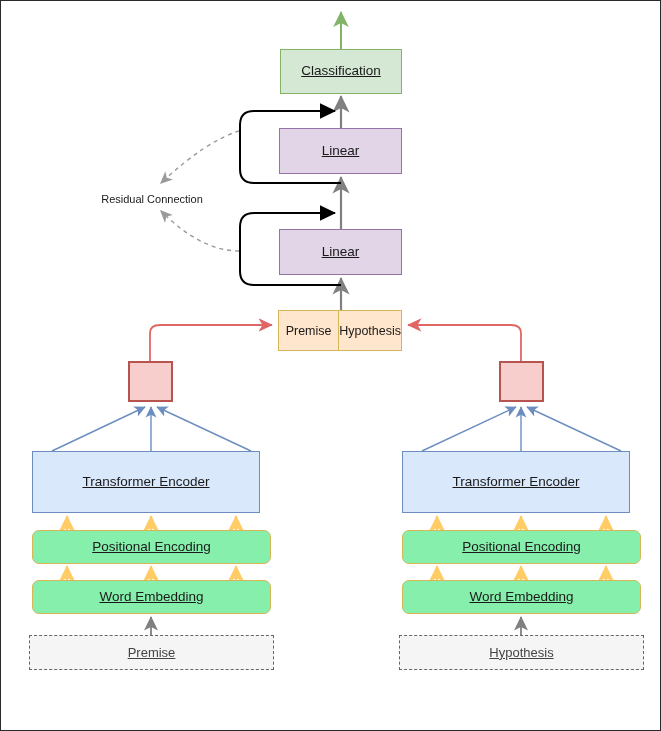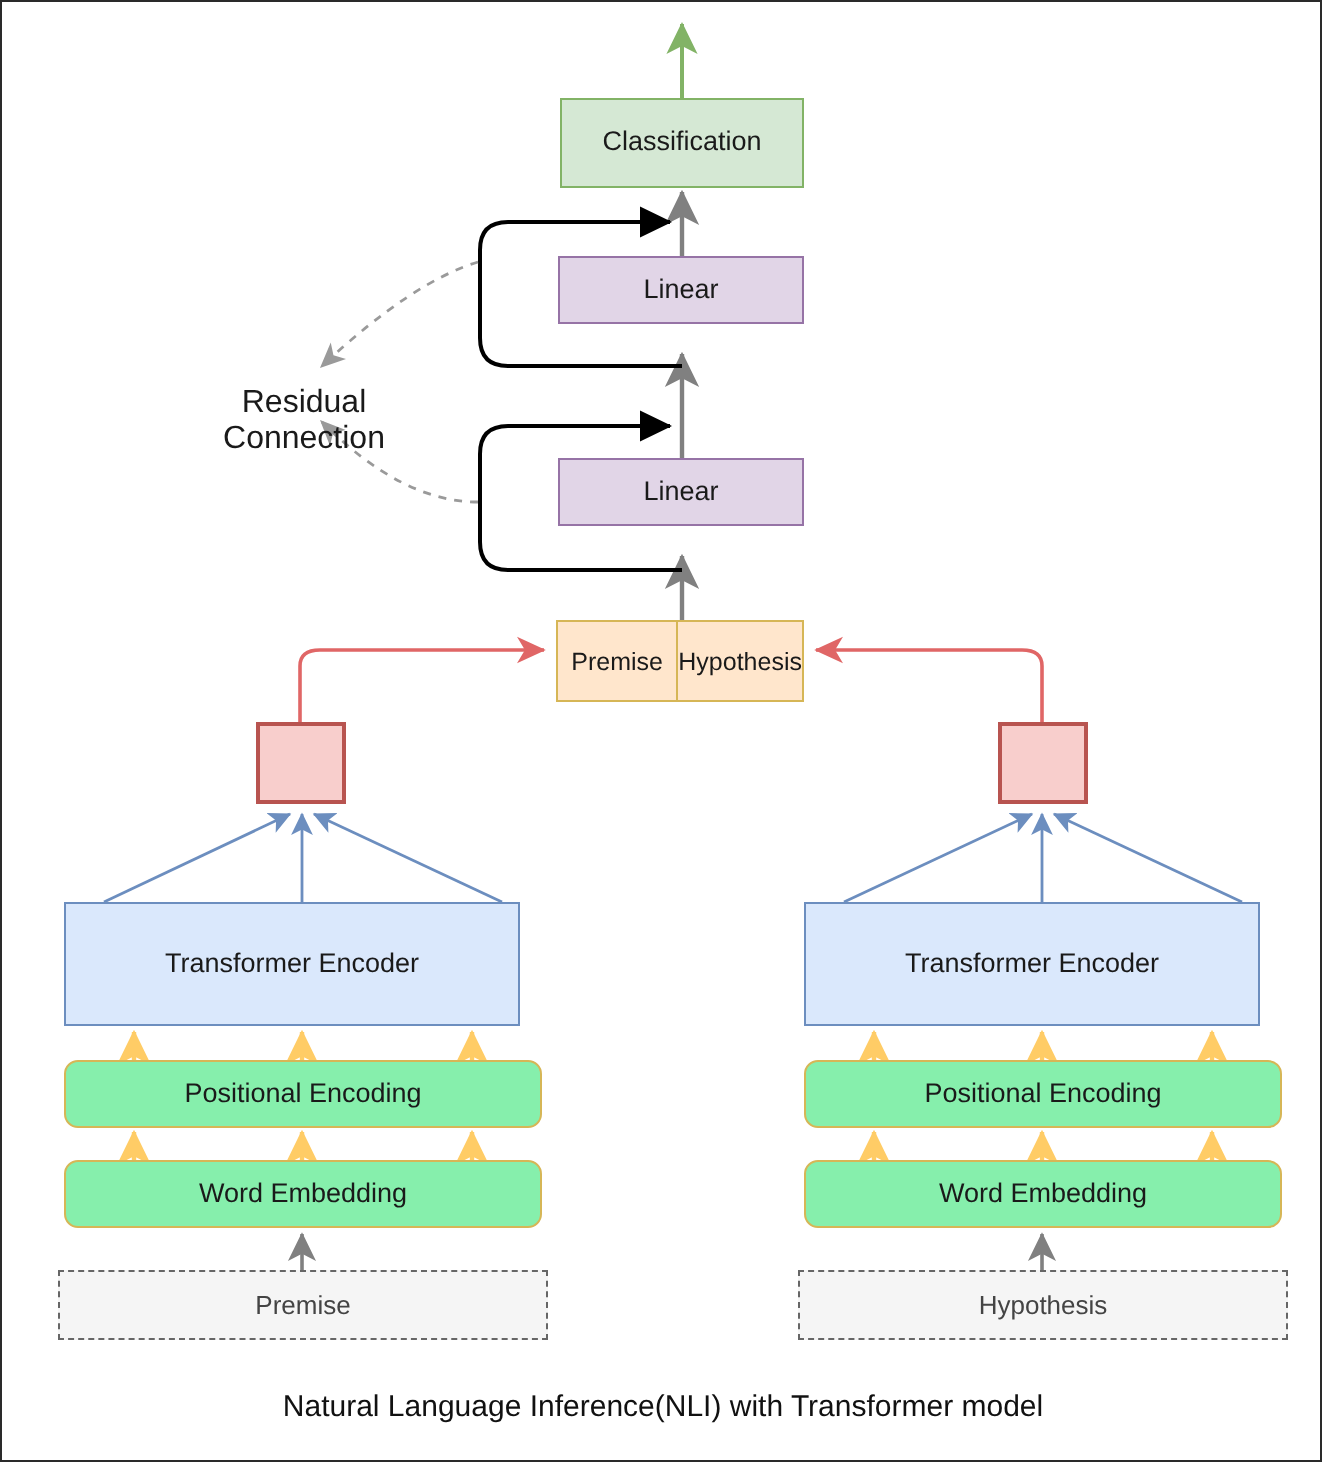--- a/index.html
+++ b/index.html
@@ -31,28 +31,29 @@
     position: absolute;
     box-sizing: border-box;
     display: flex;
     align-items: center;
     justify-content: center;
     text-align: left;
     font-size: 13.5px;
     color: #1a1a1a;
     line-height: 1.2;
     z-index: 5;
+    text-decoration: underline;
   }
   .n-classification {
     left: 279px; top: 48px; width: 122px; height: 45px;
     background: #d5e8d4;
     border: 1.5px solid #82b366;
   }
   .n-linear {
-    width: 123px; height: 34px;
+    width: 123px; height: 46px;
     background: #e1d5e7;
     border: 1.5px solid #9673a6;
   }
   .n-linear-top { left: 278px; top: 127px; }
   .n-linear-bottom { left: 278px; top: 228px; }
   .n-ph {
     position: absolute;
     left: 277px; top: 309px; width: 124px; height: 41px;
     display: flex;
     z-index: 5;
@@ -100,21 +101,21 @@
     border: 1.5px dashed #666666;
     color: #444444;
     font-size: 13px;
   }
   .n-input-left  { left: 28px; top: 634px; }
   .n-input-right { left: 398px; top: 634px; }
   .lbl-residual {
     position: absolute;
     left: 78px; top: 192px; width: 146px;
     text-align: center;
-    font-size: 16px;
+    font-size: 11px;
     color: #1a1a1a;
     z-index: 5;
   }
   .caption {
     position: absolute;
     left: 0; top: 694px; width: 661px;
     text-align: center;
     font-size: 15px;
     color: #111111;
     z-index: 5;
@@ -244,15 +245,14 @@
 
   <div class="node n-input n-input-left">
     <span>Premise</span>
   </div>
   <div class="node n-input n-input-right">
     <span>Hypothesis</span>
   </div>
 
   <div class="lbl-residual">Residual Connection</div>
 
-  <div class="caption">Natural Language Inference(NLI) with Transformer model</div>
 
 </div>
 
 </body></html>

